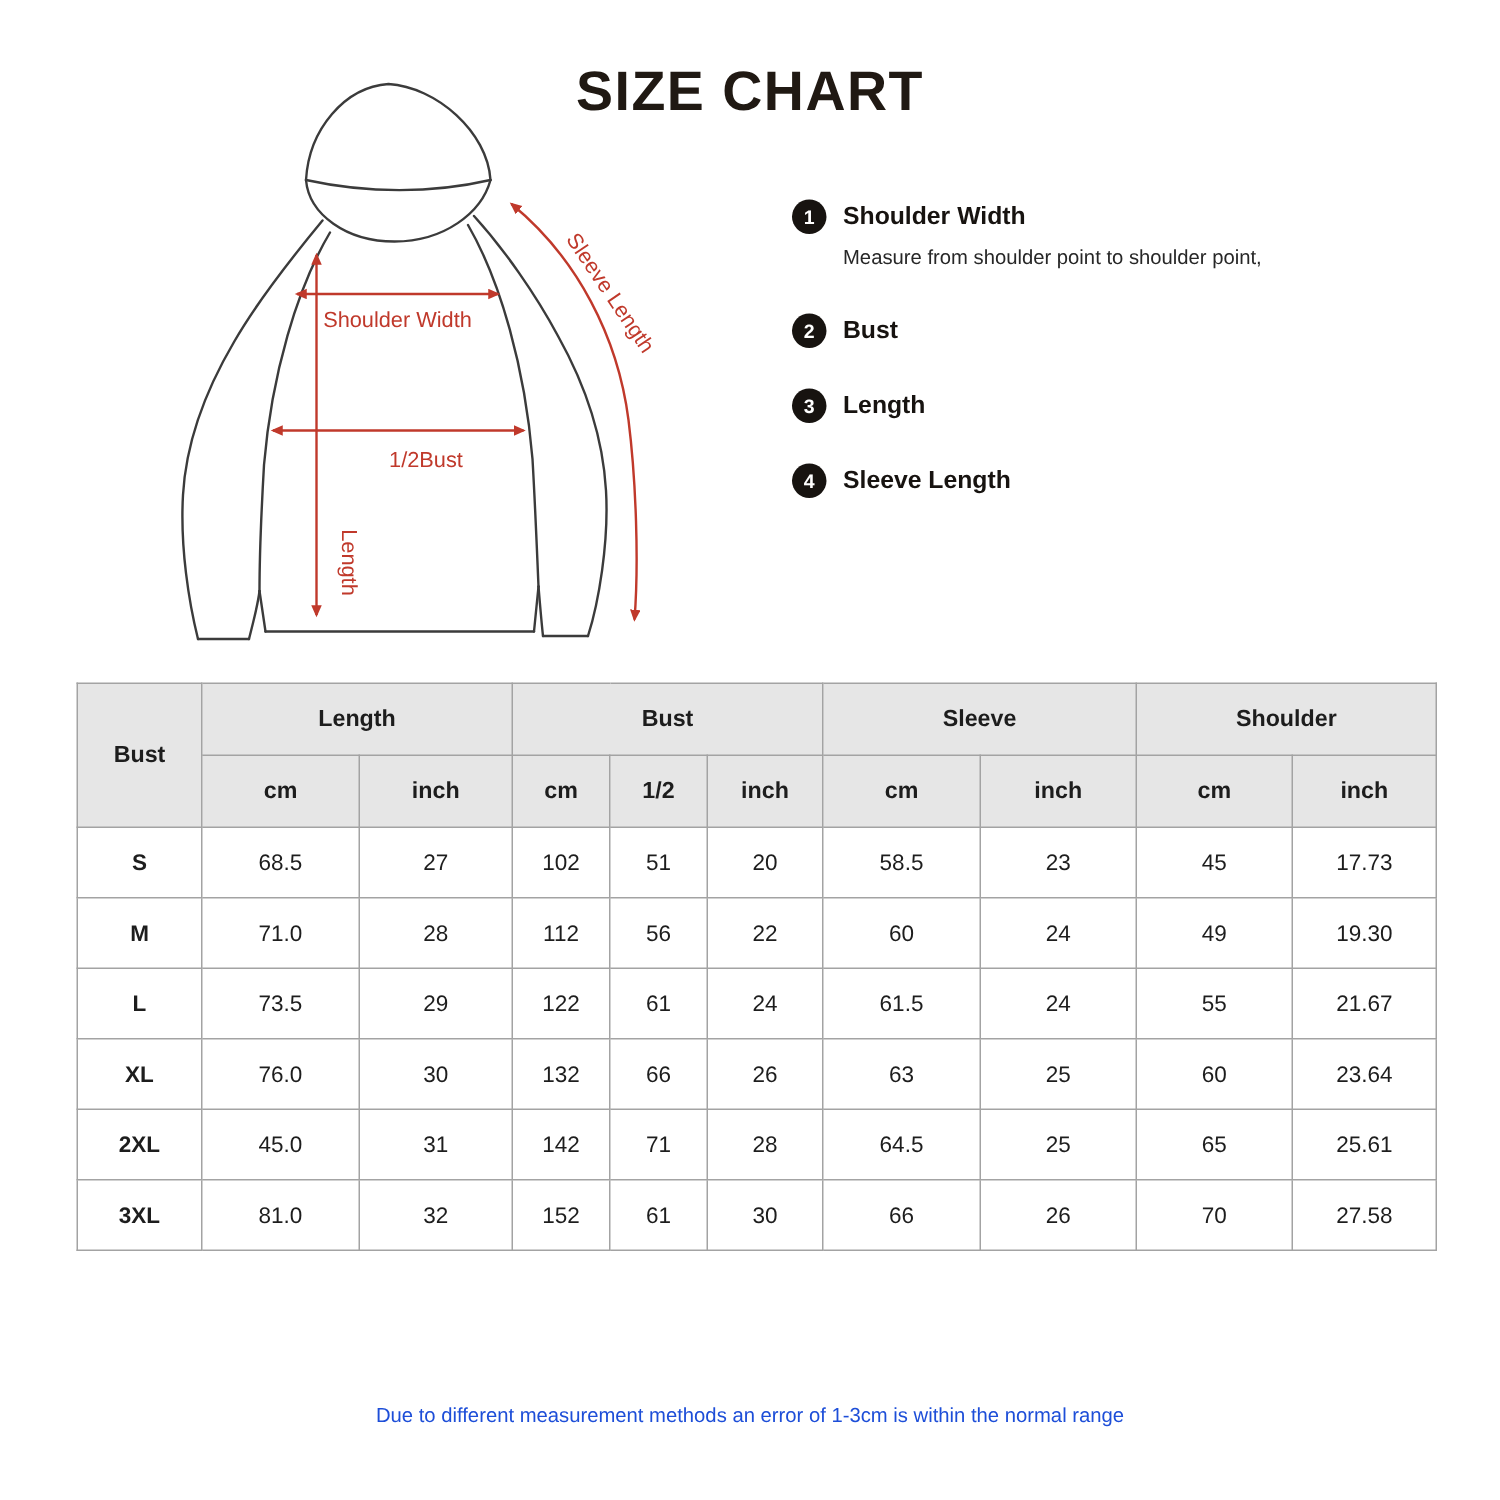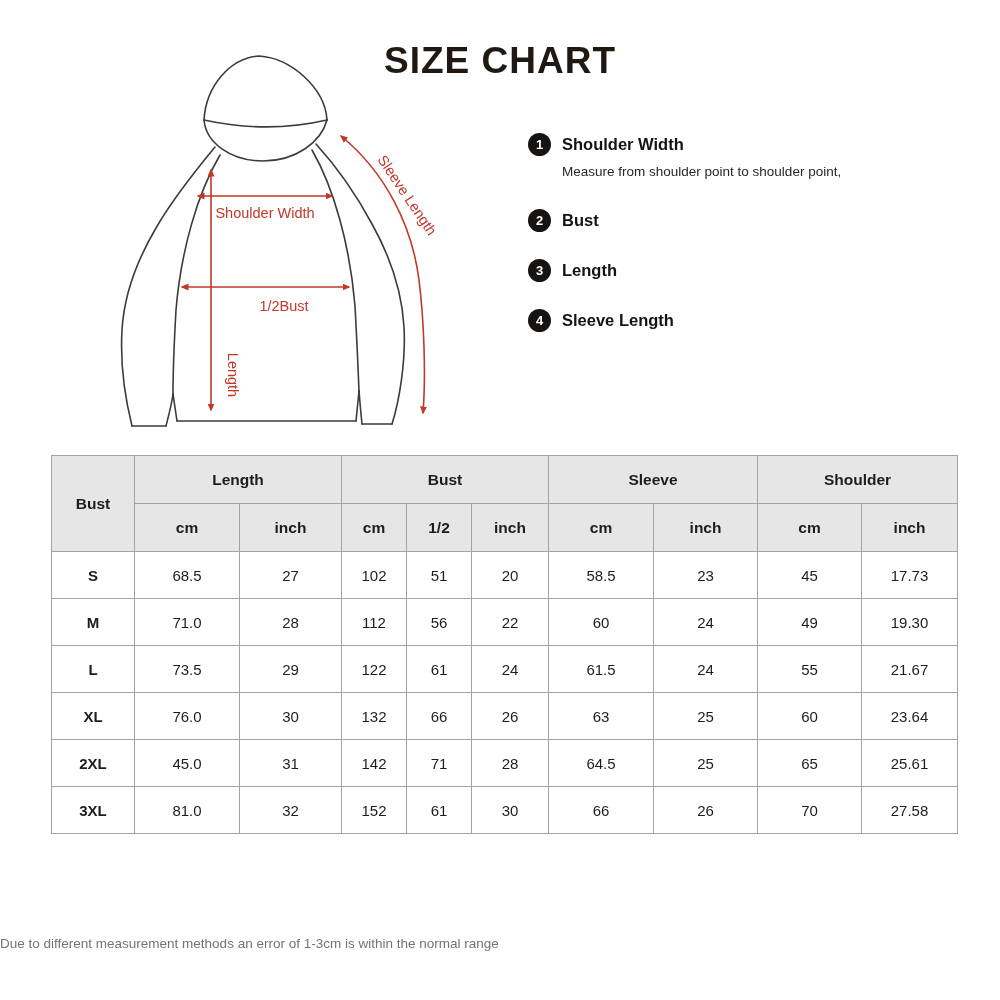--- a/index.html
+++ b/index.html
@@ -68,23 +68,23 @@
     height: 48px;
     color: #1d1d1d;
   }
   table.size-table tbody td, table.size-table tbody th { height: 47px; background: #ffffff; }
   table.size-table tbody th { font-weight: 700; }
   table.size-table tbody td { font-weight: 400; }
   
   .notes {
     position: absolute;
     top: 936px; left: 0; width: 1000px;
-    text-align: left;
+    text-align: center;
     font-size: 13.5px;
-    color: #737373;
+    color: #1d4ed8;
   }
   .notes .note-line { margin-bottom: 12px; }
 </style>
 </head>
 <body>
 
 <div class="page-title">SIZE CHART</div>
 
 <div class="diagram-wrap">
   <svg width="350" height="400" viewBox="100 40 350 400" xmlns="http://www.w3.org/2000/svg">

